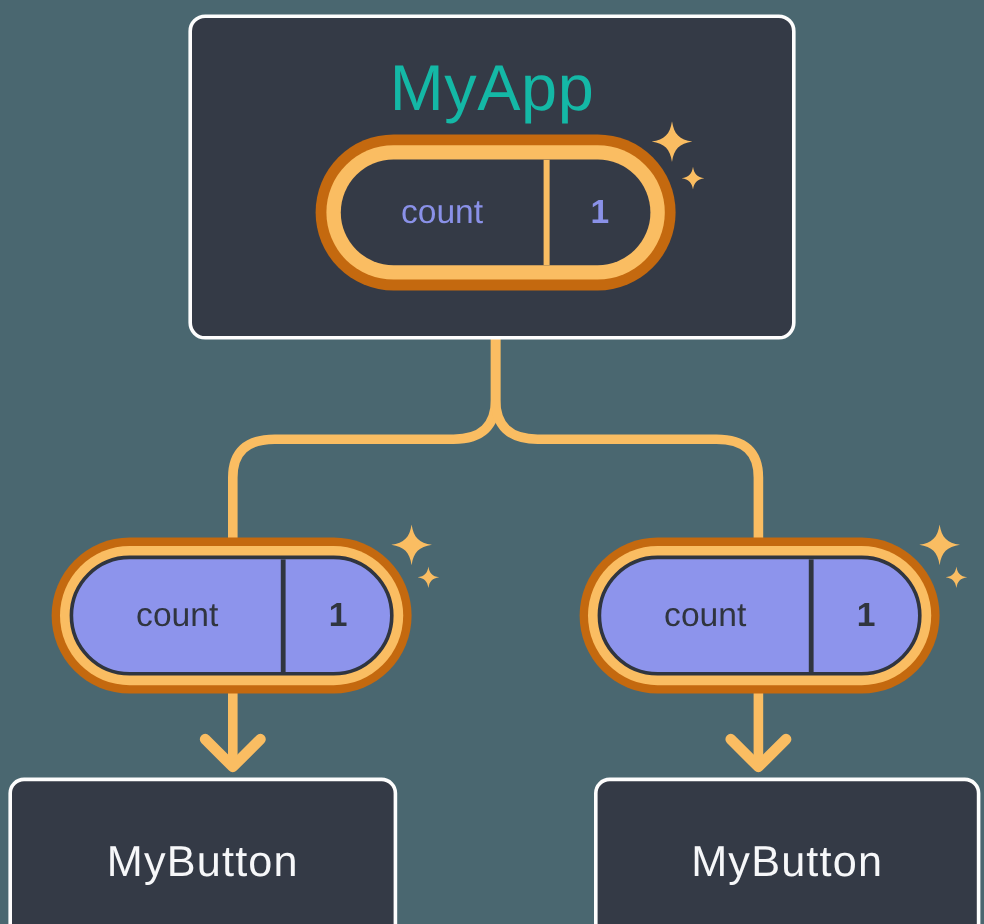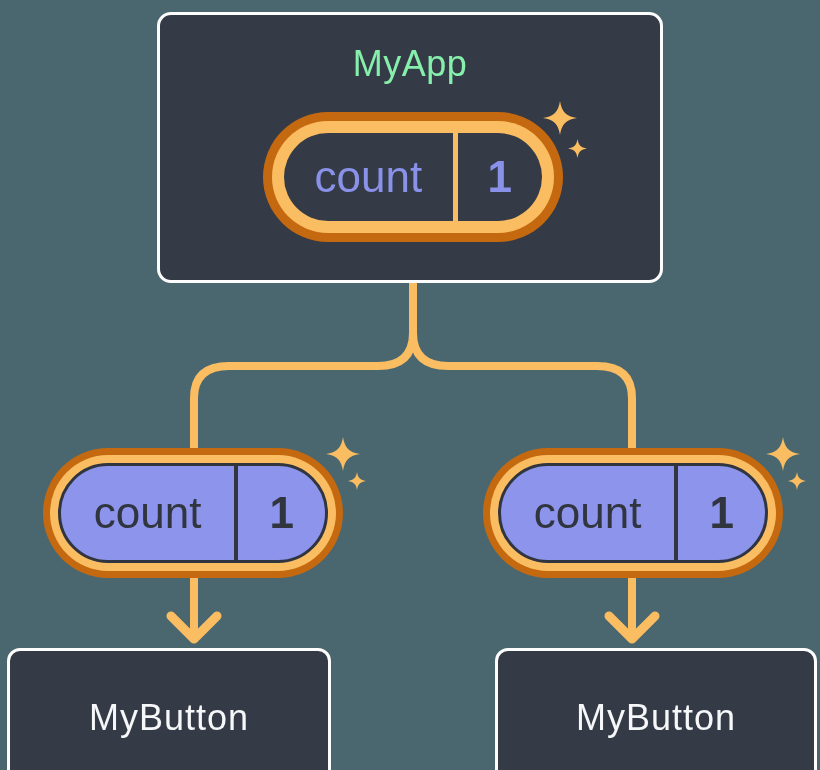--- a/index.html
+++ b/index.html
@@ -14,21 +14,21 @@
   .card{
     position:absolute;
     background:#343A46;
     border:3px solid #FDFDFD;
     border-radius:14px;
     box-sizing:border-box;
   }
   .card-root{left:157px;top:12px;width:506px;height:271px;z-index:1;}
   .card-title{
     position:absolute;left:0;right:0;text-align:center;
-    color:#86efac;font-size:36px;font-weight:500;letter-spacing:.5px;
+    color:#14b8a6;font-size:54px;font-weight:500;letter-spacing:.5px;
   }
   .card-root .card-title{top:28px;}
   .card-leaf{width:324px;height:140px;z-index:1;border-radius:13px;
     display:flex;align-items:center;justify-content:center;}
   .card-leaf-left{left:7px;top:648px;}
   .card-leaf-right{left:495px;top:648px;width:322px;}
   .leaf-title{color:#F6F7F9;font-size:36px;font-weight:500;letter-spacing:1px;}
 
   
   .pill-outer{
@@ -56,21 +56,21 @@
   .pill-child .pill-mid{padding:8px;}
   .pill-child .pill-inner{background:#8D94EC;border:3px solid #30353F;}
   .pill-child .pill-name,.pill-child .pill-value{color:#30353F;}
   .pill-child .pill-name{font-weight:500;}
   .pill-child .pill-divider{background:#30353F;width:4px;}
   .pill-left{left:43px;top:448px;}
   .pill-right{left:483px;top:448px;}
 
   .pill-name,.pill-value{
     display:flex;align-items:center;justify-content:center;
-    font-size:44px;
+    font-size:28px;
   }
   .pill-name{flex:2;}
   .pill-value{flex:1;font-weight:700;}
   .pill-divider{flex:none;}
 
   
   .lines-svg{position:absolute;left:0;top:0;z-index:0;}
   .sparkle{position:absolute;z-index:3;}
 </style>
 </head>

